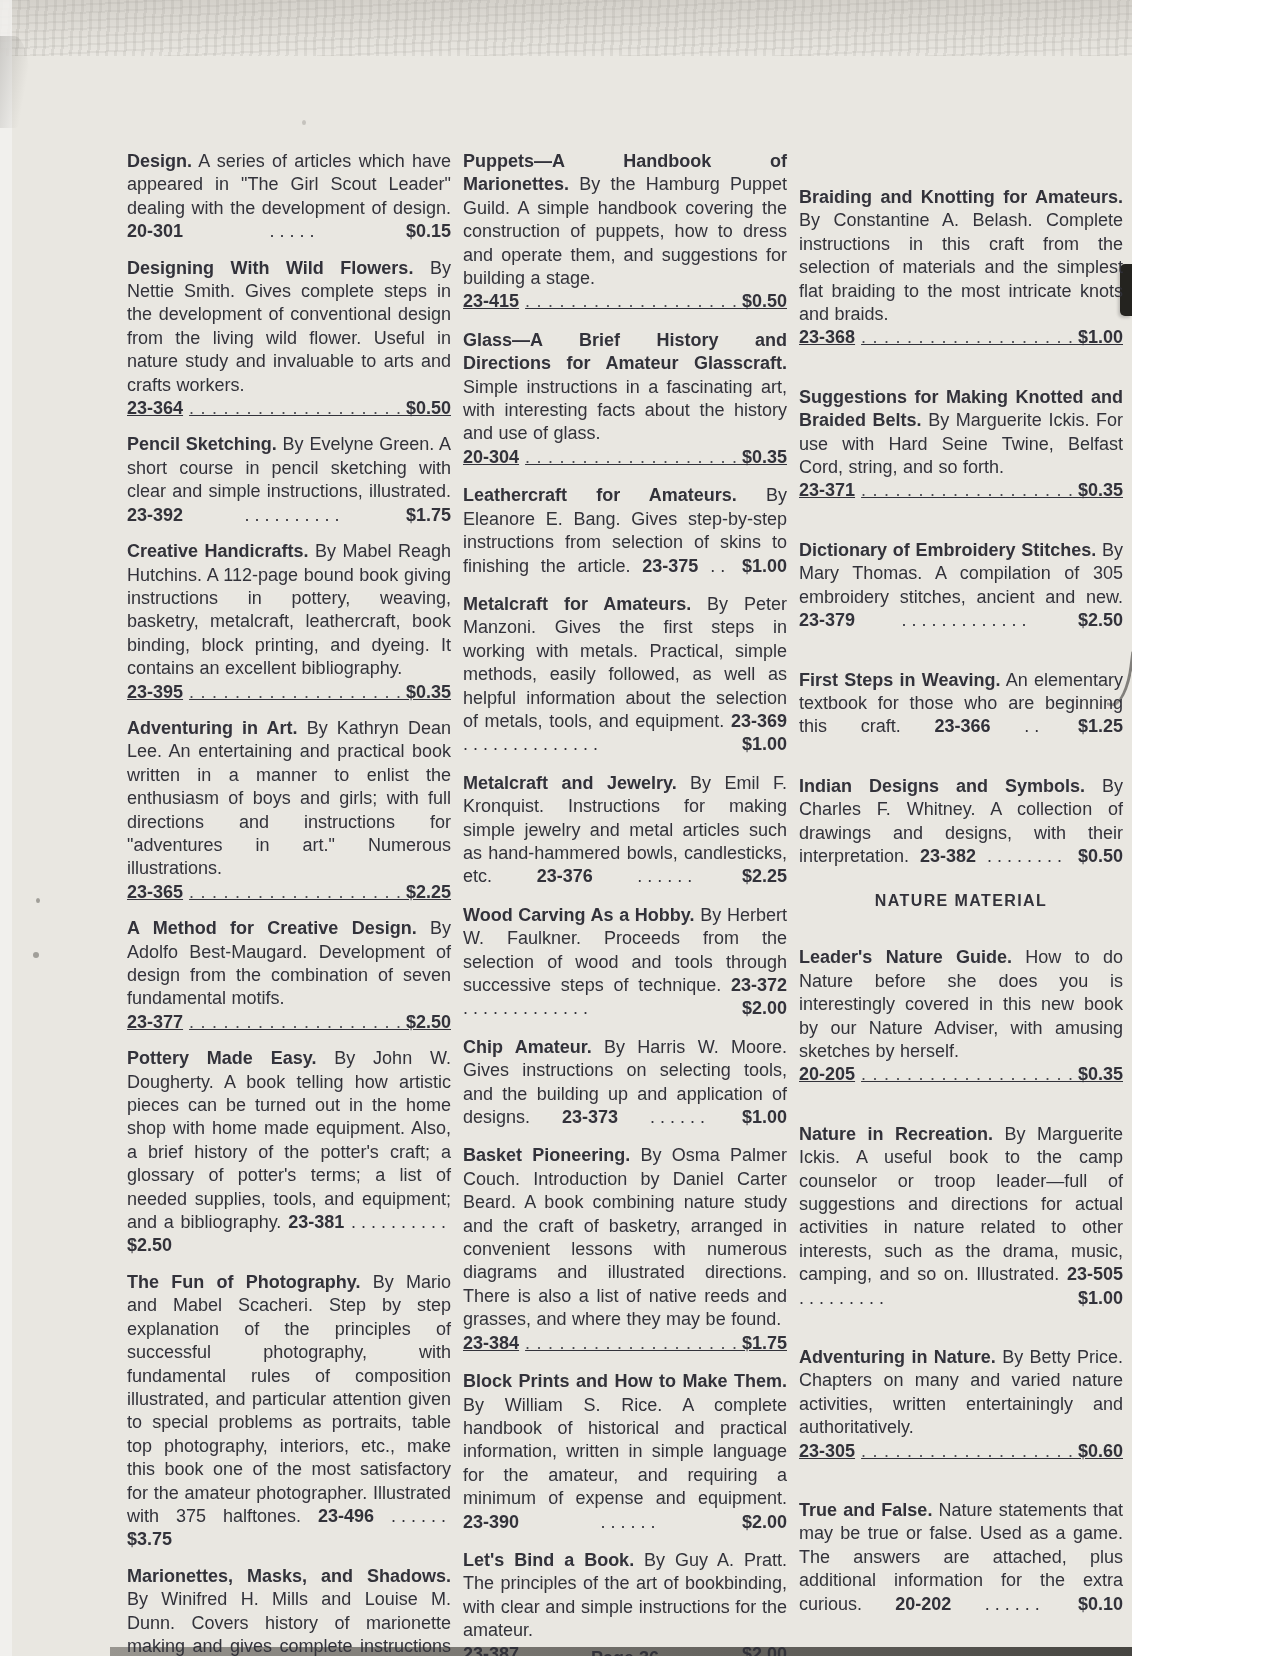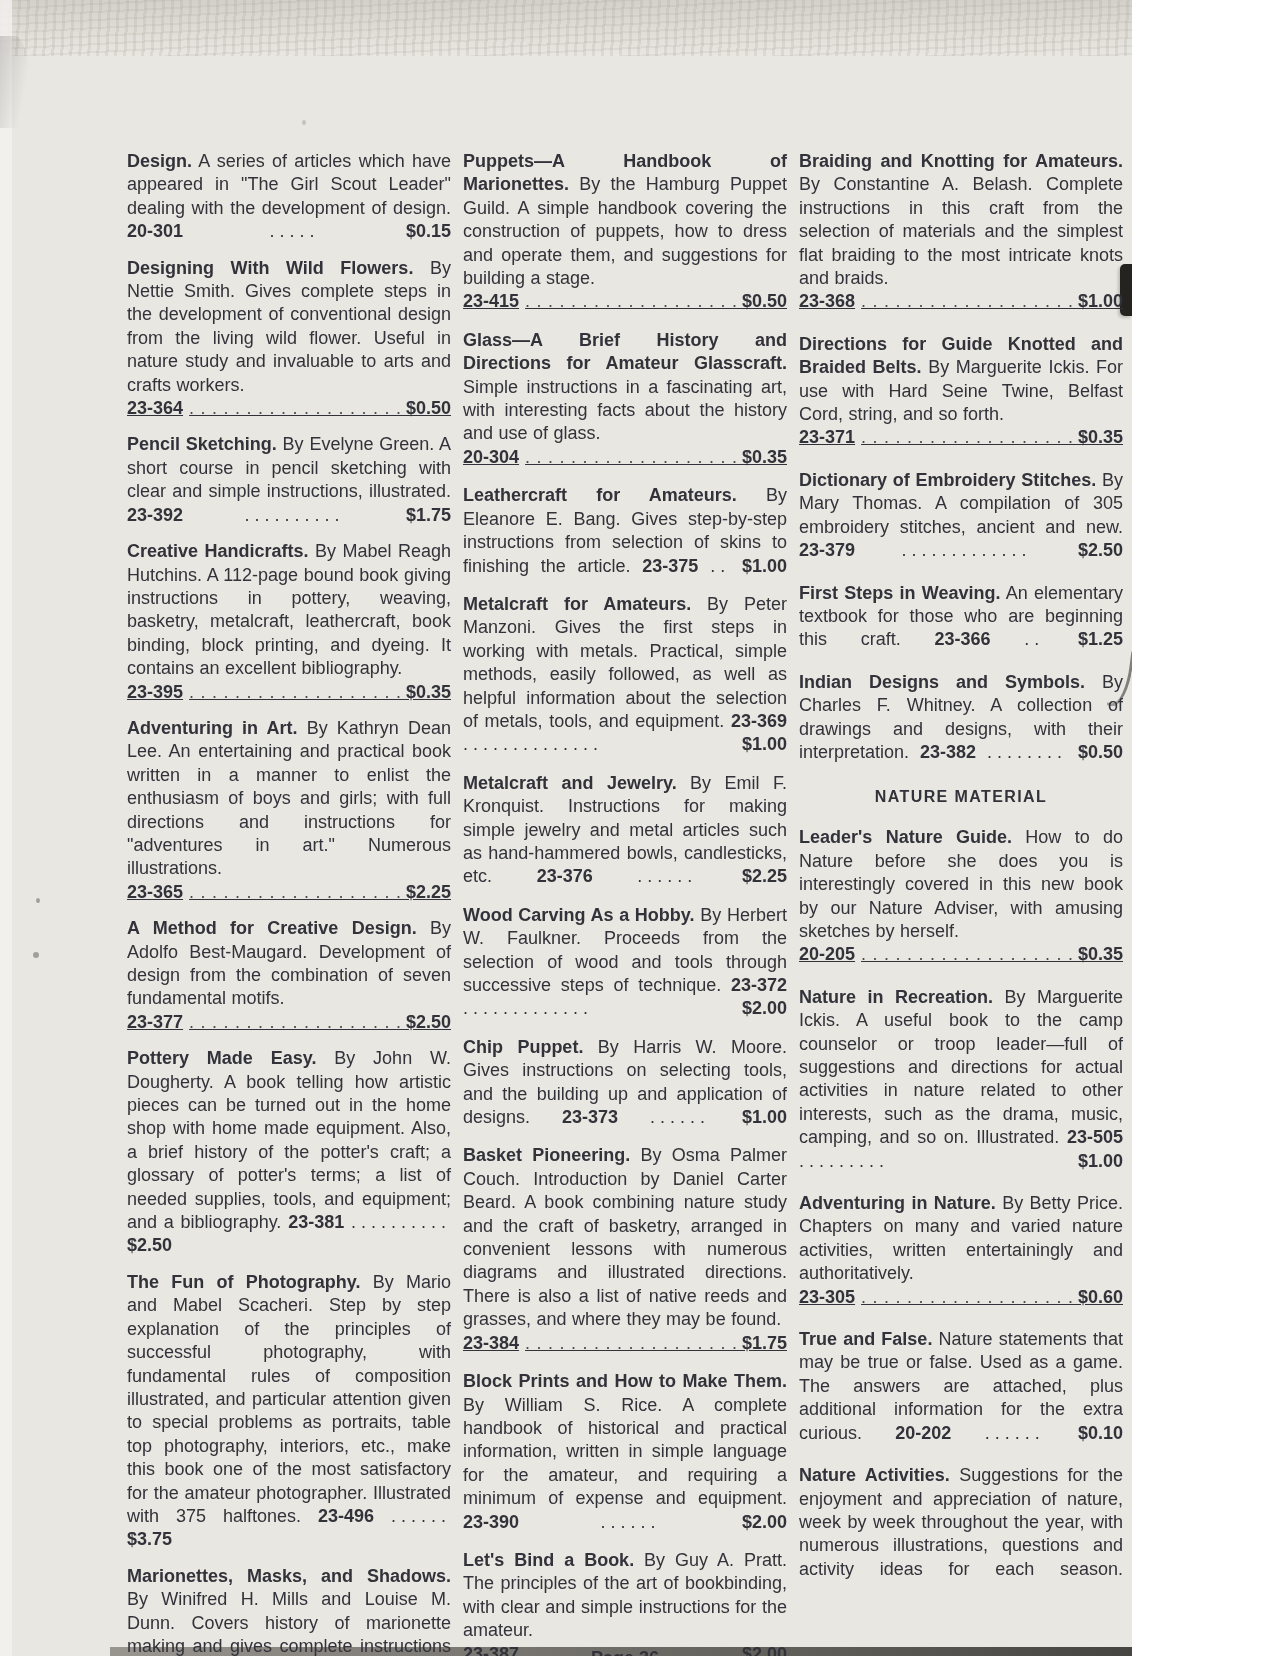--- a/index.html
+++ b/index.html
@@ -32,21 +32,21 @@
   .speck{position:absolute;width:4px;height:5px;background:rgba(90,87,82,.5);border-radius:50%;}
   .speck.s1{left:36px;top:898px;}
   .speck.s2{left:33px;top:952px;width:6px;height:6px;}
   .speck.s3{left:302px;top:120px;opacity:.5;}
   .speck.s4{left:1140px;top:1642px;opacity:.6;}
 
   
   .columns{position:absolute;left:127px;top:150px;width:996px;display:flex;gap:12px;}
   .col{width:324px;flex:none;}
   .entry{margin:0 0 13px 0;}
-  .col3 .entry{margin-bottom:19px;}
+  .col3 .entry{margin-bottom:19px;margin-top:36px;}
   .col2 .entry{margin-bottom:15px;}
   .p-entry{margin:0;font-size:18px;line-height:23.4px;text-align:justify;hyphens:auto;-webkit-hyphens:auto;word-spacing:.5px;}
   .justify-last{text-align-last:justify;}
   b,.b{font-weight:700;}
   .in-dots{letter-spacing:5px;}
   .leader-line{display:flex;align-items:baseline;font-size:18px;line-height:23.4px;text-decoration:underline;}
   .ll-code{flex:none;font-weight:700;}
   .ll-dots{flex:1 1 auto;overflow:hidden;white-space:nowrap;letter-spacing:6.5px;padding:0 6px;color:#4a4a50;}
   .ll-price{flex:none;font-weight:700;}
   .section-heading{font-size:16px;font-weight:700;text-align:center;letter-spacing:1.4px;margin:24px 0 20px 0;}
@@ -199,21 +199,21 @@
   </article>
         <article class="entry">
     <p class="p-entry justify-last"><b class="title">Wood Carving As a Hobby.</b>
       <span class="desc">By Herbert W. Faulkner. Proceeds from the selection of wood and tools through successive steps of technique.</span>
       <span class="tail-inline"><b class="in-code">23-372</b>
         <span class="in-dots">.............</span>
         <b class="in-price">$2.00</b></span></p>
 
   </article>
         <article class="entry">
-    <p class="p-entry justify-last"><b class="title">Chip Puppet.</b>
+    <p class="p-entry justify-last"><b class="title">Chip Amateur.</b>
       <span class="desc">By Harris W. Moore. Gives instructions on selecting tools, and the building up and application of designs.</span>
       <span class="tail-inline"><b class="in-code">23-373</b>
         <span class="in-dots">......</span>
         <b class="in-price">$1.00</b></span></p>
 
   </article>
         <article class="entry">
     <p class="p-entry"><b class="title">Basket Pioneering.</b>
       <span class="desc">By Osma Palmer Couch. Introduction by Daniel Carter Beard. A book combining nature study and the craft of basketry, arranged in convenient lessons with numerous diagrams and illustrated directions. There is also a list of native reeds and grasses, and where they may be found.</span>
       </p>
@@ -247,21 +247,21 @@
     <p class="p-entry"><b class="title">Braiding and Knotting for Amateurs.</b>
       <span class="desc">By Constantine A. Belash. Complete instructions in this craft from the selection of materials and the simplest flat braiding to the most intricate knots and braids.</span>
       </p>
     <div class="leader-line">
       <b class="ll-code">23-368</b>
       <span class="ll-dots">............................</span>
       <b class="ll-price">$1.00</b>
     </div>
   </article>
         <article class="entry">
-    <p class="p-entry"><b class="title">Directions for Guide Knotted and Braided Belts.</b>
+    <p class="p-entry"><b class="title">Suggestions for Making Knotted and Braided Belts.</b>
       <span class="desc">By Marguerite Ickis. For use with Hard Seine Twine, Belfast Cord, string, and so forth.</span>
       </p>
     <div class="leader-line">
       <b class="ll-code">23-371</b>
       <span class="ll-dots">............................</span>
       <b class="ll-price">$0.35</b>
     </div>
   </article>
         <article class="entry">
     <p class="p-entry justify-last"><b class="title">Dictionary of Embroidery Stitches.</b>

